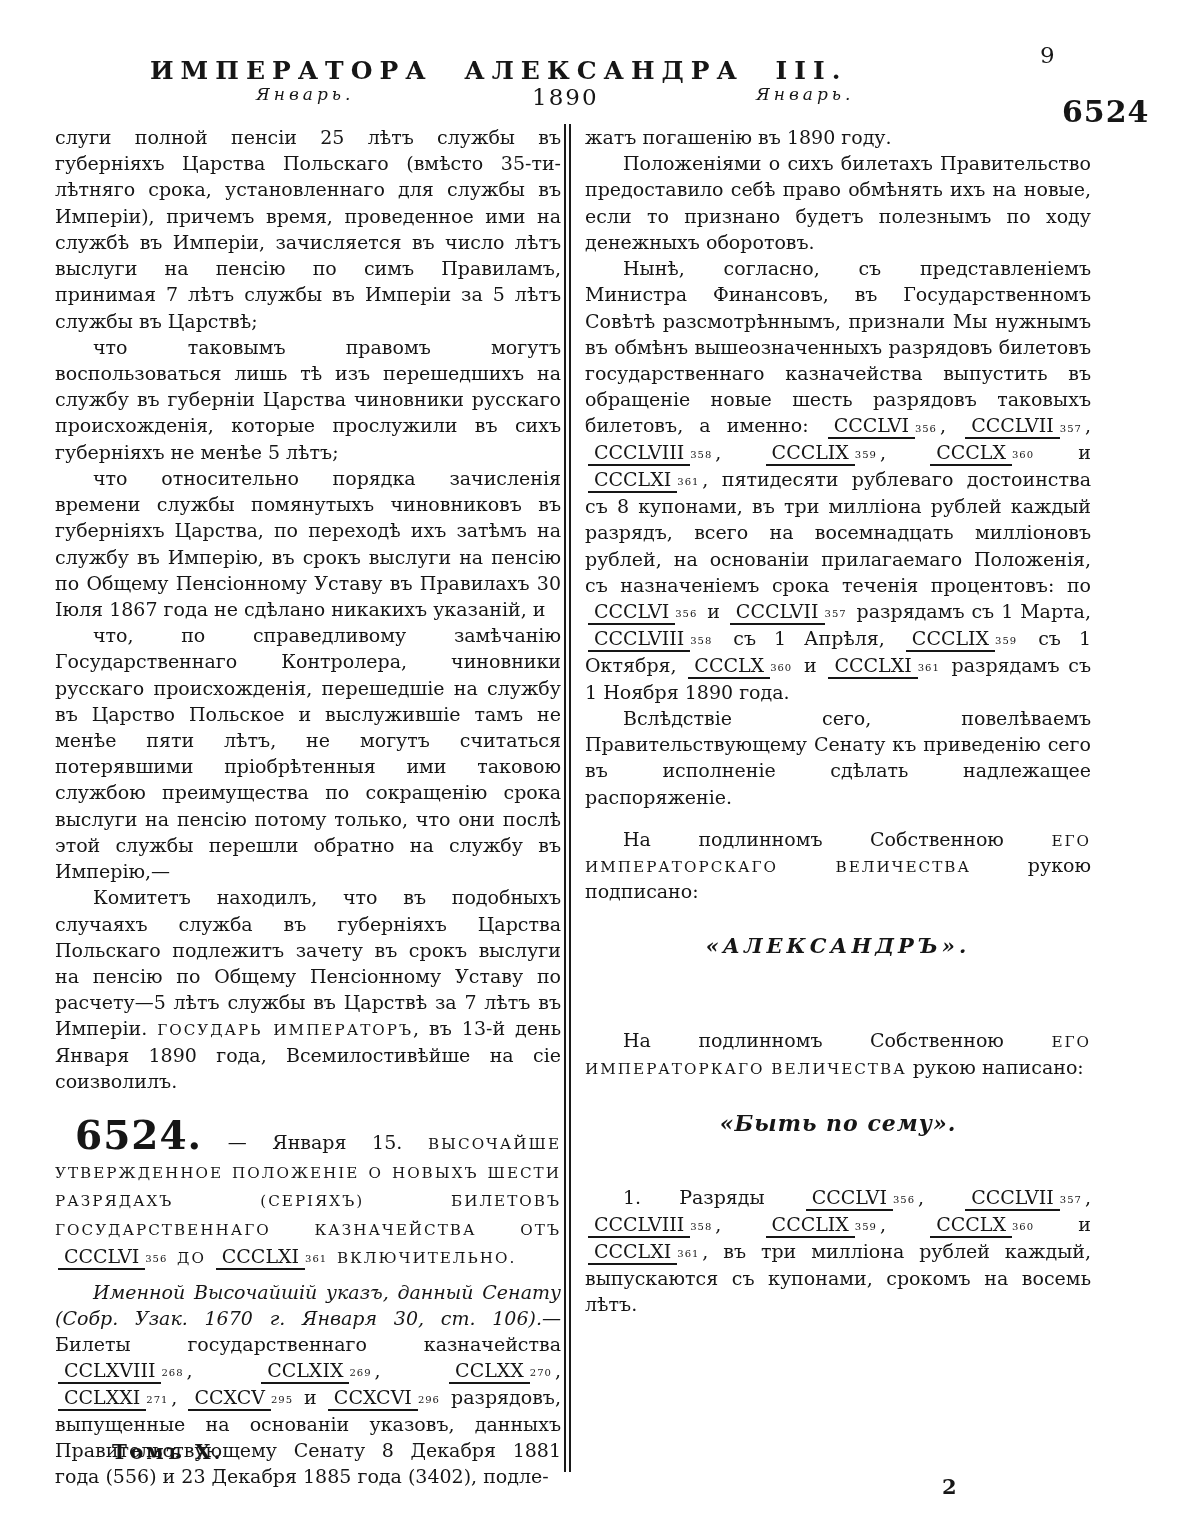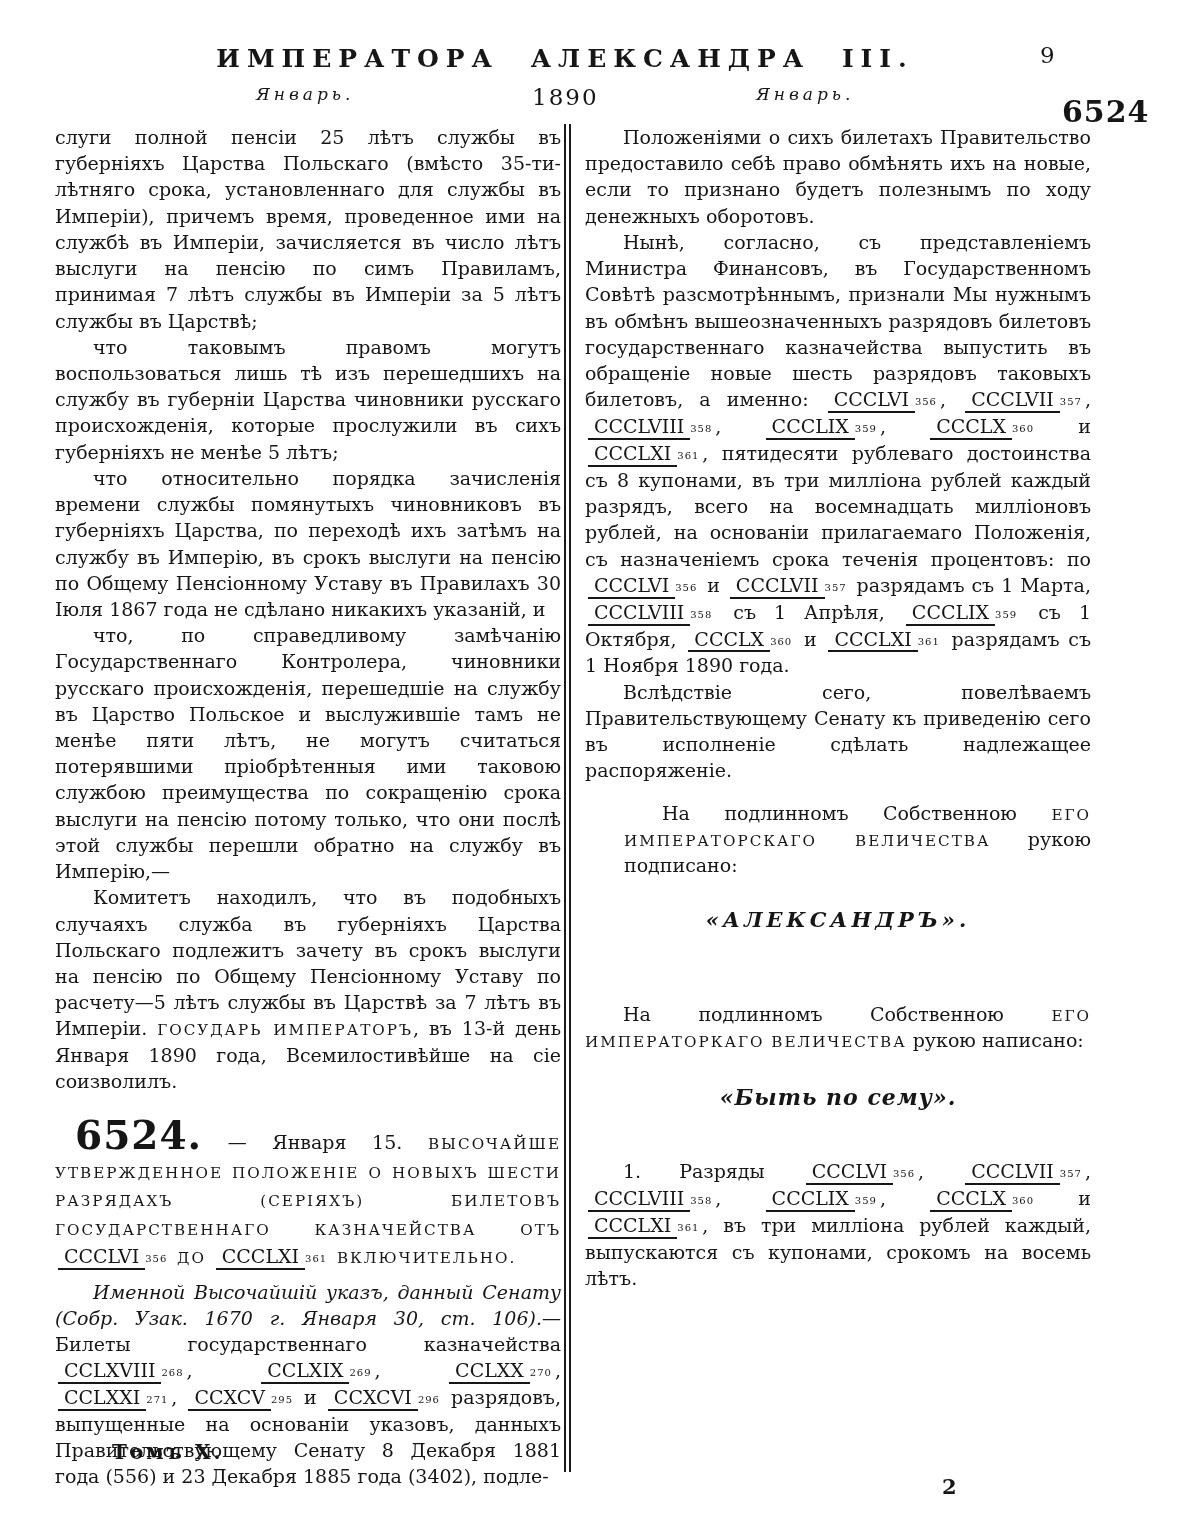--- a/index.html
+++ b/index.html
@@ -4,21 +4,21 @@
 <style>
   html,body{margin:0;padding:0;background:#e8e8e4;}
   .page{
     position:relative;width:1200px;height:1528px;margin:0 auto;
     background:#ffffff;color:#161616;
     font-family:"DejaVu Serif","Liberation Serif",serif;
     overflow:hidden;
   }
   
   .header-title{
-    position:absolute;left:150px;width:830px;top:44px;text-align:center;
+    position:absolute;left:150px;width:830px;top:56px;text-align:left;
     font-size:25px;font-weight:bold;letter-spacing:7px;word-spacing:16px;white-space:nowrap;
   }
   .page-number{position:absolute;left:1040px;top:42px;font-size:23px;}
   .running-month{position:absolute;top:84px;font-size:17px;font-style:italic;letter-spacing:4px;font-weight:normal;}
   .running-left{left:256px;}
   .running-year{position:absolute;left:532px;top:84px;font-size:23px;letter-spacing:2px;}
   .running-right{left:756px;}
   .margin-number{
     position:absolute;left:1062px;top:94px;font-size:30px;font-weight:900;
     letter-spacing:1px;
@@ -32,21 +32,21 @@
   .col-right{left:585px;}
   .divider{
     position:absolute;left:564px;top:124px;height:1348px;width:7px;
     box-sizing:border-box;border-left:2px solid #1a1a1a;border-right:2px solid #1a1a1a;
   }
   
   .col p{margin:0;text-indent:38px;}
   p.continuation{text-indent:0;}
   p.item-heading{margin-top:22px;text-indent:20px;line-height:1.5;}
   p.source-note{margin-top:8px;}
-  p.attestation{margin-top:16px;margin-left:39px;}
+  p.attestation{margin-top:16px;}
   p.attestation-2{margin-top:66px;}
   p.signature{margin-top:28px;text-indent:0;text-align:center;
     font-style:italic;font-weight:bold;font-size:21px;letter-spacing:4px;}
   p.royal-resolution{margin-top:28px;text-indent:0;text-align:center;
     font-style:italic;font-weight:bold;font-size:22px;letter-spacing:1px;}
   p.section-heading{margin-top:84px;text-indent:0;text-align:center;font-weight:bold;}
   p.clause{margin-top:46px;word-spacing:6px;}
   
   .it{font-style:italic;}
   .sc{font-size:0.8em;letter-spacing:2px;text-transform:uppercase;}
@@ -106,20 +106,21 @@
           <span class="num">271</span>
         </span><span>, </span><span class="frac">
           <span class="rom">CCXCV</span>
           <span class="num">295</span>
         </span><span> и </span><span class="frac">
           <span class="rom">CCXCVI</span>
           <span class="num">296</span>
         </span><span> разрядовъ, выпущенные на основаніи указовъ, данныхъ Правительствующему Сенату 8 Декабря 1881 года (556) и 23 Декабря 1885 года (3402), подле-</span></p>
     </div>
   <div class="col col-right">
+      <p class="continuation"><span>жатъ погашенію въ 1890 году.</span></p>
       <p><span>Положеніями о сихъ билетахъ Правительство предоставило себѣ право обмѣнять ихъ на новые, если то признано будетъ полезнымъ по ходу денежныхъ оборотовъ.</span></p>
       <p><span>Нынѣ, согласно, съ представленіемъ Министра Финансовъ, въ Государственномъ Совѣтѣ разсмотрѣннымъ, признали Мы нужнымъ въ обмѣнъ вышеозначенныхъ разрядовъ билетовъ государственнаго казначейства выпустить въ обращеніе новые шесть разрядовъ таковыхъ билетовъ, а именно: </span><span class="frac">
           <span class="rom">CCCLVI</span>
           <span class="num">356</span>
         </span><span>, </span><span class="frac">
           <span class="rom">CCCLVII</span>
           <span class="num">357</span>
         </span><span>, </span><span class="frac">
           <span class="rom">CCCLVIII</span>
           <span class="num">358</span>

